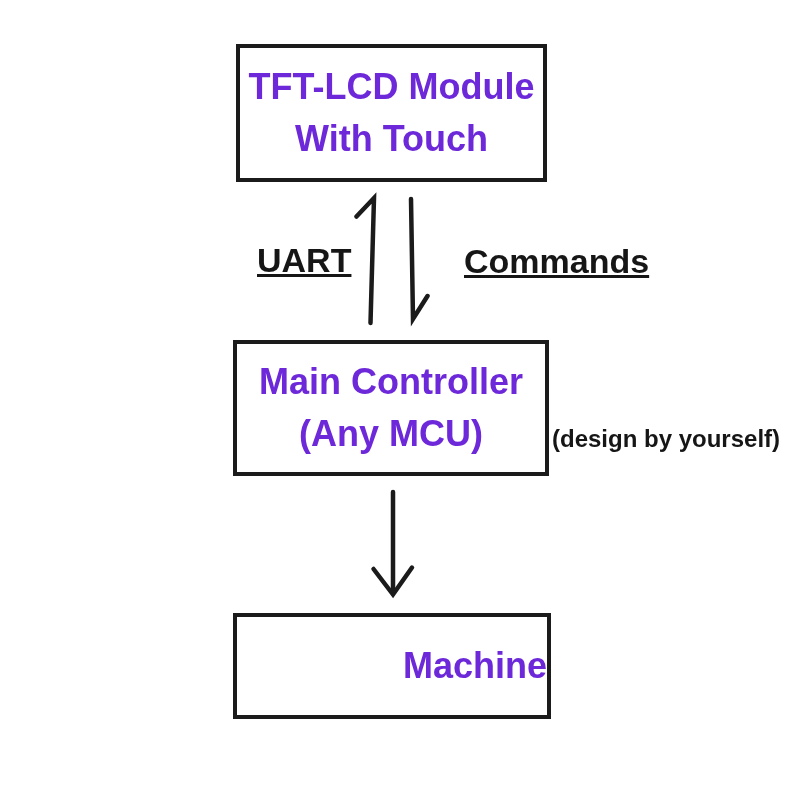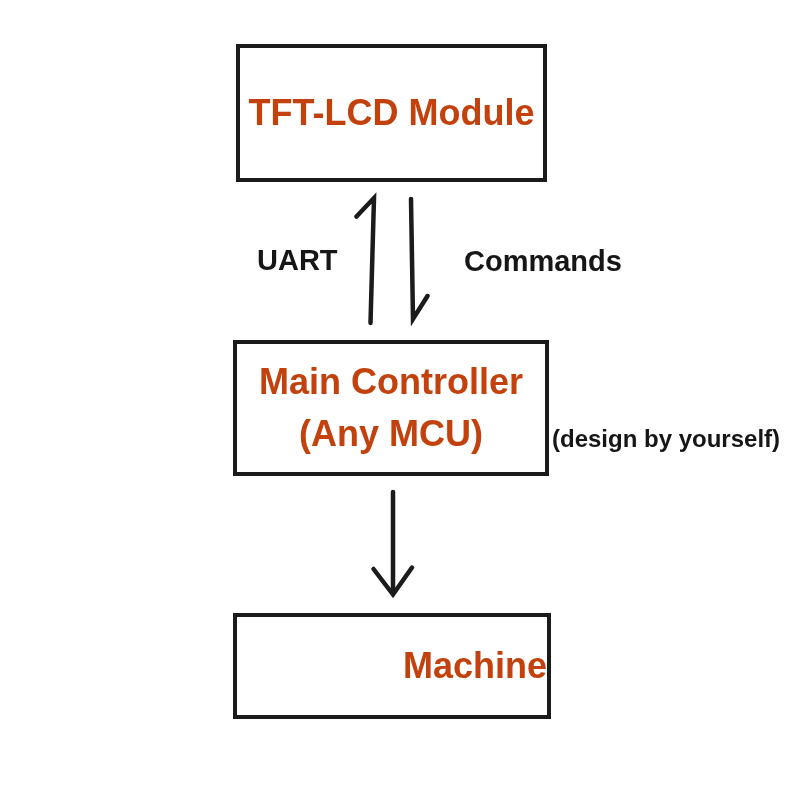--- a/index.html
+++ b/index.html
@@ -26,41 +26,42 @@
     align-items: center;
     justify-content: center;
     text-align: center;
   }
   .node-label {
     display: block;
     font-size: 36px;
     font-weight: 700;
     line-height: 52px;
     white-space: nowrap;
-    color: #c2410c;
+    color: #6d28d9;
   }
   #node-tft {
     left: 236px; top: 44px;
     width: 311px; height: 138px;
   }
   #node-mcu {
     left: 233px; top: 340px;
     width: 316px; height: 136px;
   }
   #node-machine {
     left: 233px; top: 613px;
     width: 318px; height: 106px; align-items: flex-end;
   }
   .edge-label {
     position: absolute;
-    font-size: 29px;
+    font-size: 34px;
     font-weight: 700;
     line-height: 30px;
     white-space: nowrap;
     color: #161616;
+    text-decoration: underline;
   }
   #label-uart { left: 257px; top: 245px; }
   #label-commands { left: 432px; top: 246px; margin-left: 32px; }
   #annotation {
     position: absolute;
     left: 552px; top: 425px;
     font-size: 24px;
     font-weight: 700;
     line-height: 28px;
     white-space: nowrap;
@@ -89,20 +90,21 @@
     <path d="M356.5 216.5 L374 198 L370.5 323"></path>
 
     <path d="M411 199 L413 319 L427.5 296"></path>
 
     <path d="M393 492 L393 590"></path>
     <path d="M373.5 569 L393 594.5 L412 567.5"></path>
   </svg>
 
   <div class="node" id="node-tft">
     <span class="node-label">TFT-LCD Module</span>
+    <span class="node-label">With Touch</span>
   </div>
 
   <div class="edge-label" id="label-uart">UART</div>
   <div class="edge-label" id="label-commands">Commands</div>
 
   <div class="node" id="node-mcu">
     <span class="node-label">Main Controller</span>
     <span class="node-label">(Any MCU)</span>
   </div>
 

